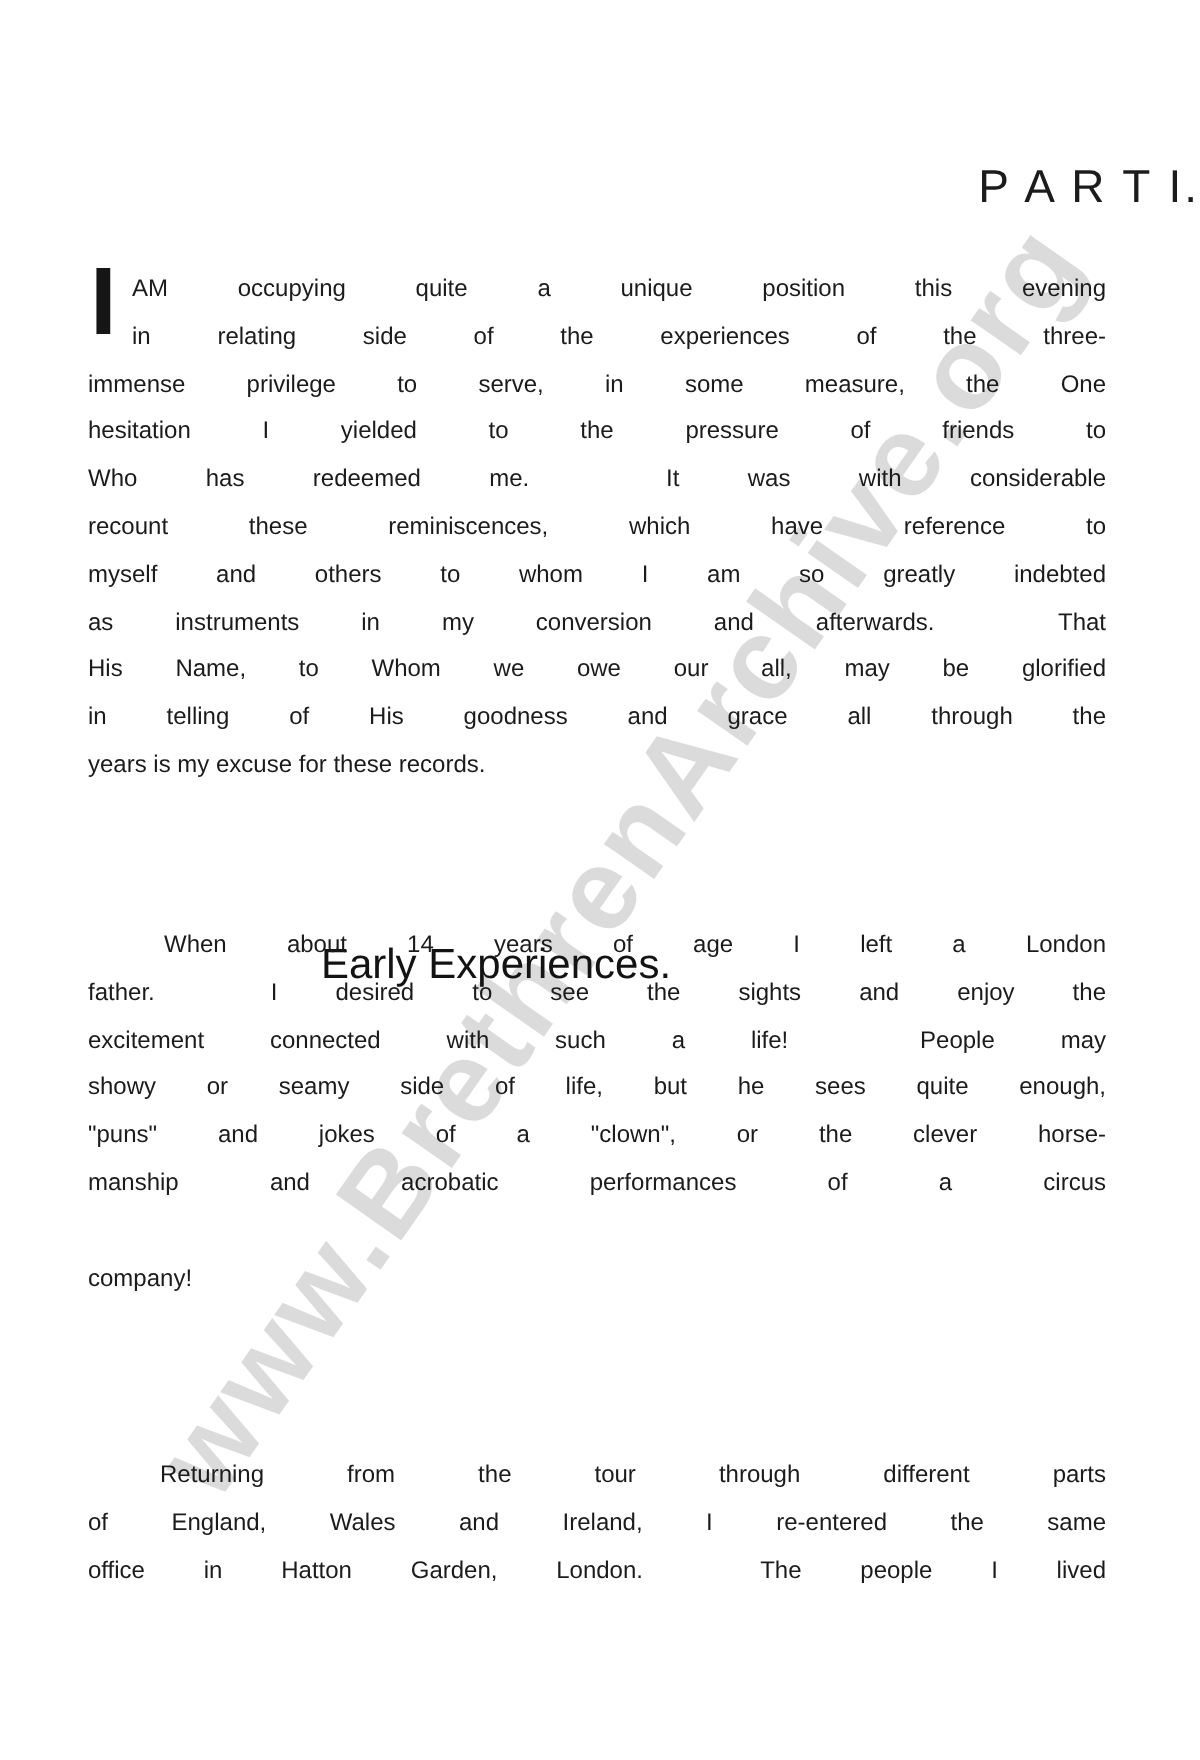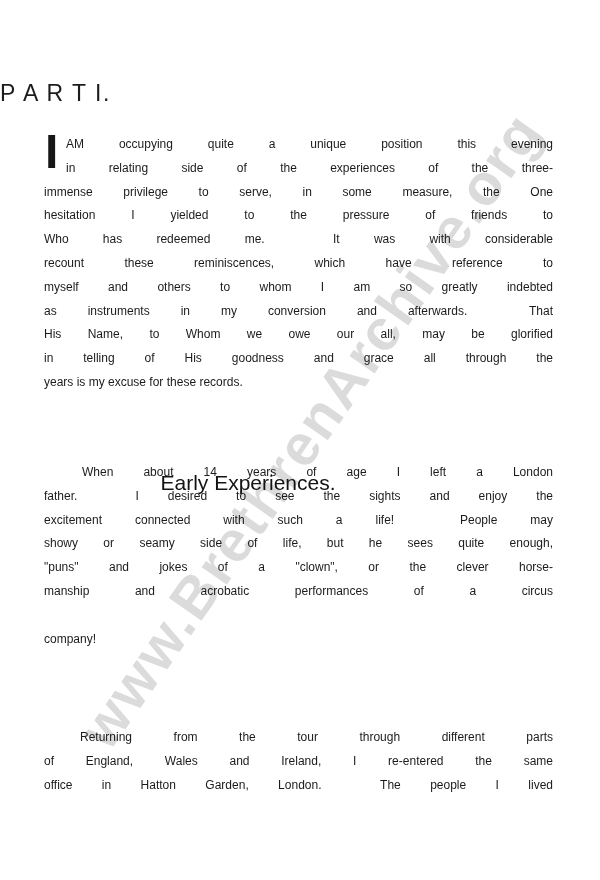--- a/index.html
+++ b/index.html
@@ -30,21 +30,21 @@
     color: rgba(0, 0, 0, 0.14);
     user-select: none;
     pointer-events: none;
   }
 
   .part-heading {
     position: absolute;
     top: 81px;
     left: 0;
     width: 600px;
-    text-align: left;
+    text-align: right;
     font-size: 23px;
     line-height: 24px;
     letter-spacing: 1.5px;
     color: #1c1c1c;
   }
 
   .dropcap {
     position: absolute;
     left: 45px;
     top: 128px;

